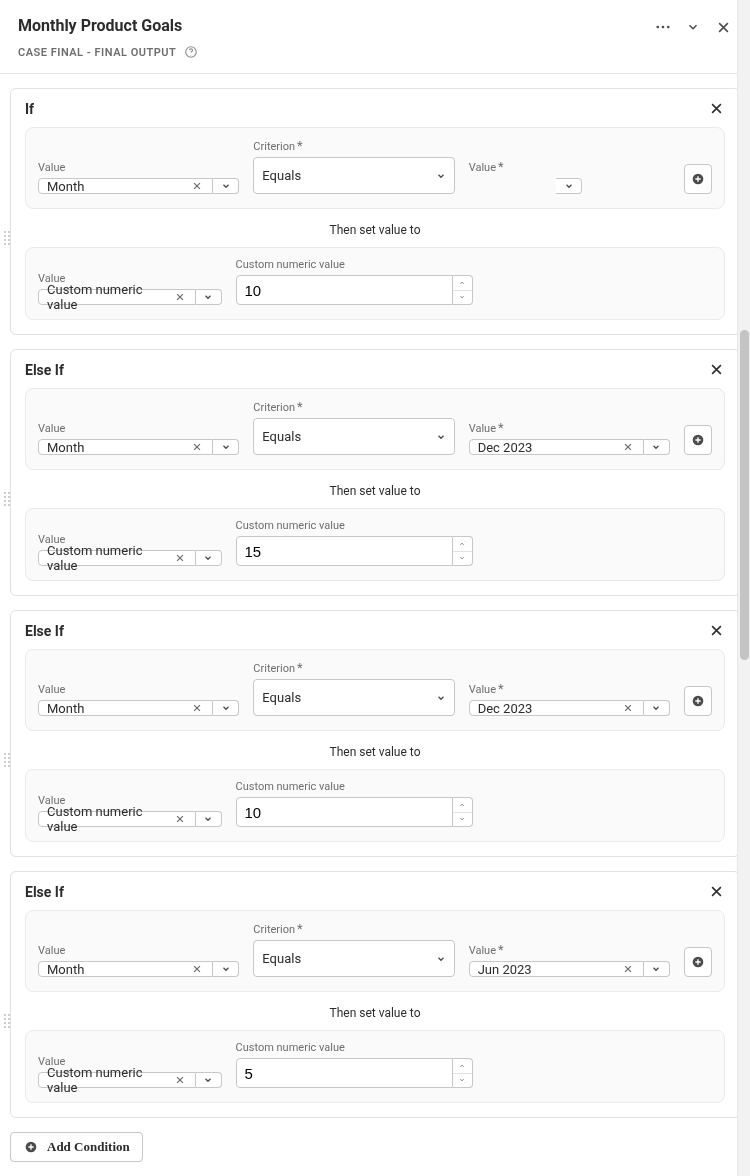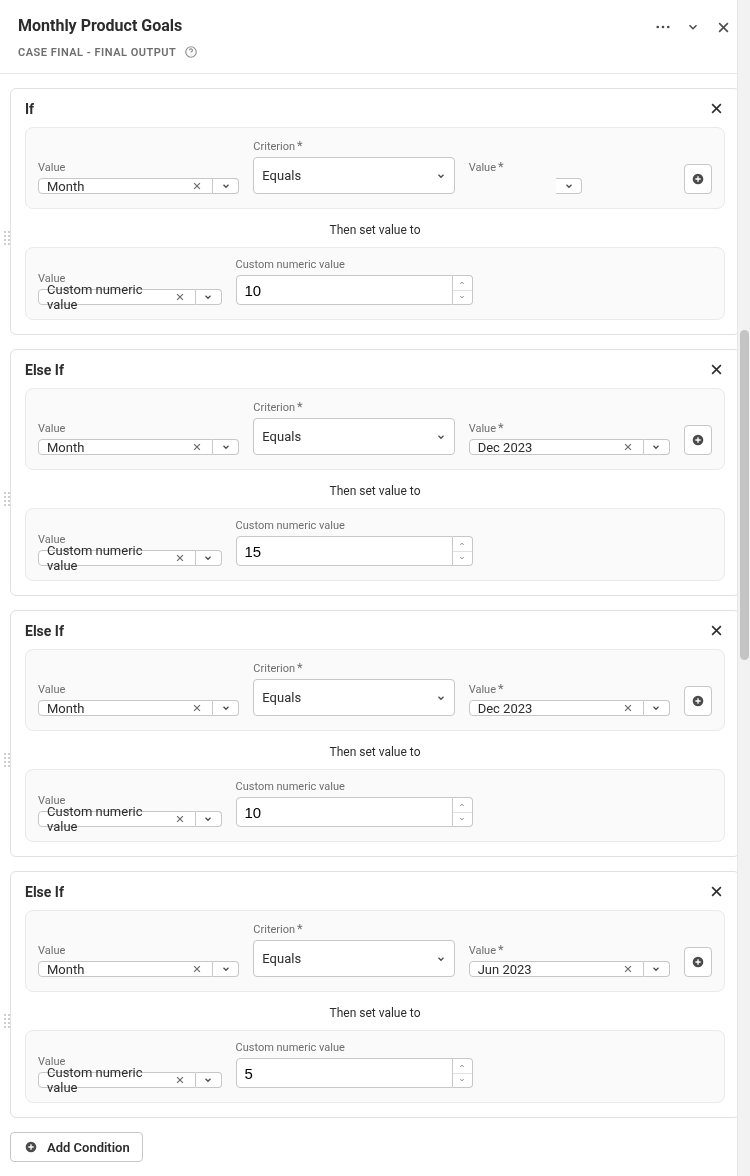--- a/index.html
+++ b/index.html
@@ -30,21 +30,21 @@
 .select-single { height: 37px; border: 1px solid #c7c7c7; border-radius: 4px; background: #fff; display: flex; align-items: center; justify-content: space-between; padding: 0 8px; cursor: pointer; font-size: 13px; }
 .stepper { display: flex; height: 30px; }
 .stepper-input { flex: 1; border: 1px solid #c7c7c7; border-radius: 4px 0 0 4px; padding: 0 8px; background: #fff; font-size: 15px; }
 .stepper-btns { width: 20px; border: 1px solid #c7c7c7; border-left: none; border-radius: 0 4px 4px 0; display: flex; flex-direction: column; background: #fff; }
 .stepper-btns > div { flex: 1; display: flex; align-items: center; justify-content: center; cursor: pointer; color: #6e6e6e; }
 .stepper-btns > div:first-child { border-bottom: 1px solid #e1e1e1; }
 .plus-circ { width: 28px; height: 30px; border: 1px solid #c7c7c7; border-radius: 4px; display: flex; align-items: center; justify-content: center; background: #fff; cursor: pointer; }
 .then-line { font-size: 12px; font-weight: 400; padding: 0 14px 10px 14px; text-align: center; }
 .drag-dots { position: absolute; left: -8px; width: 8px; height: 18px; display: grid; grid-template-columns: repeat(2, 2px); grid-template-rows: repeat(4, 2px); gap: 2px; align-content: center; justify-content: center; color: #bdbdbd; }
 .drag-dots span { width: 2px; height: 2px; background: #bdbdbd; border-radius: 50%; }
-.add-cond { display: inline-flex; align-items: center; gap: 8px; border: 1px solid #c7c7c7; border-radius: 4px; padding: 6px 12px; font-size: 13px; font-weight: 600; cursor: pointer; background: #fff; margin-left: 0; }
+.add-cond { display: inline-flex; align-items: center; gap: 8px; border: 1px solid #c7c7c7; border-radius: 4px; padding: 6px 12px; font-size: 13px; font-weight: 600; cursor: pointer; background: #fff; margin-left: 0; font-family: Liberation Serif, serif; }
 .divider { border: none; border-top: 1px solid #e6e6e6; margin: 18px 0; }
 .otherwise-title { font-size: 14px; font-weight: 700; margin-bottom: 12px; }
 .scroll-track { position: fixed; right: 0; top: 0; width: 13px; height: 100%; background: #f2f2f2; border-left: 1px solid #e6e6e6; }
 .scroll-thumb { position: absolute; left: 2px; width: 9px; background: #c4c4c4; border-radius: 5px; top: 330px; height: 330px; }
 svg { display: block; }
 </style>
 </head>
 <body>
 
 <div class="page">

